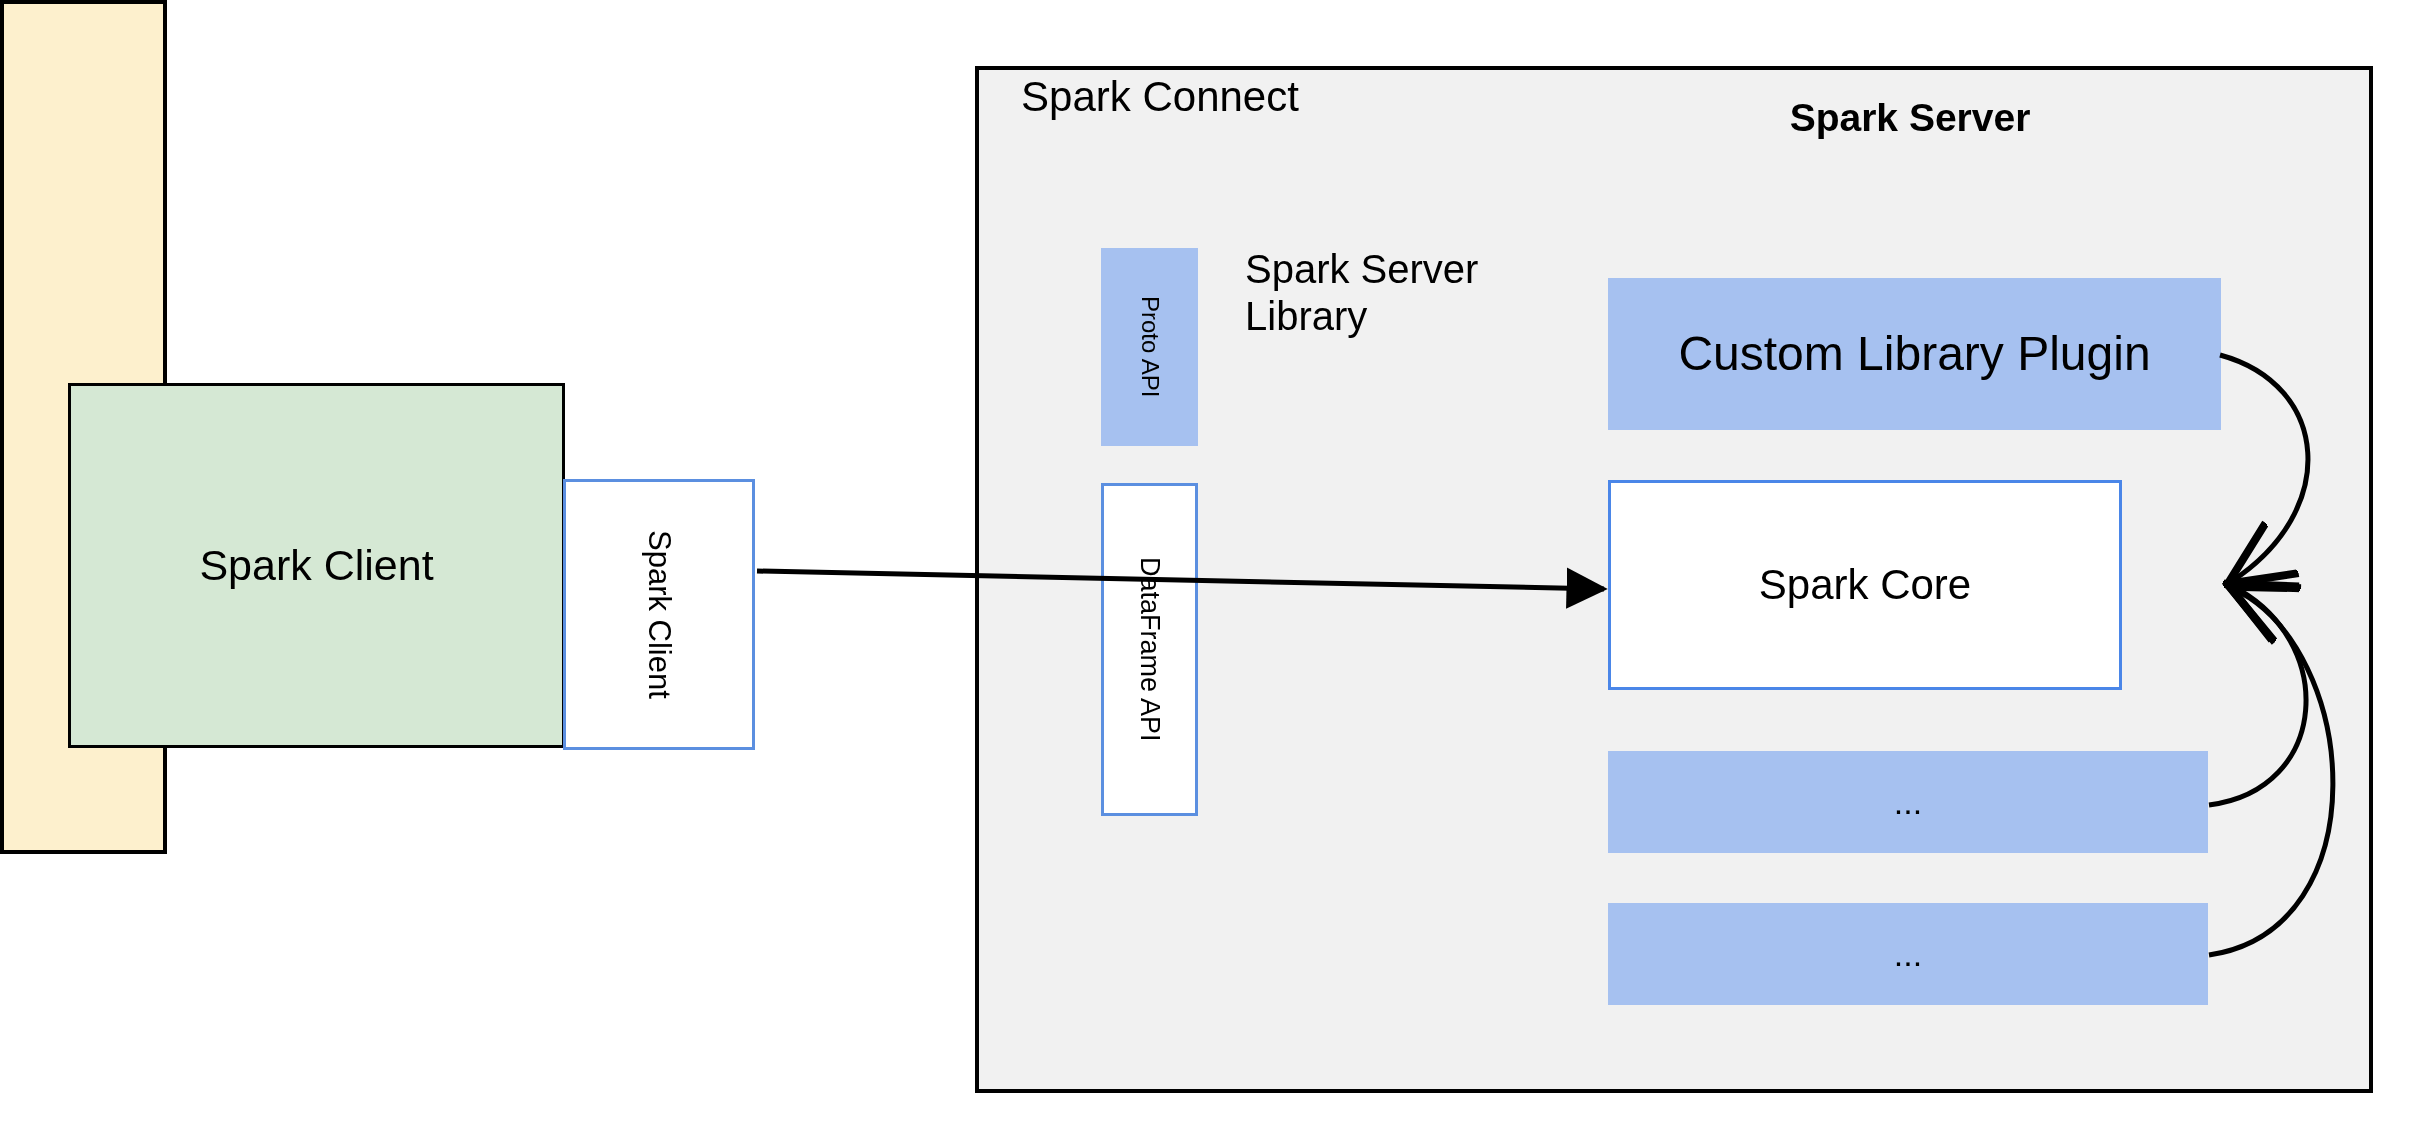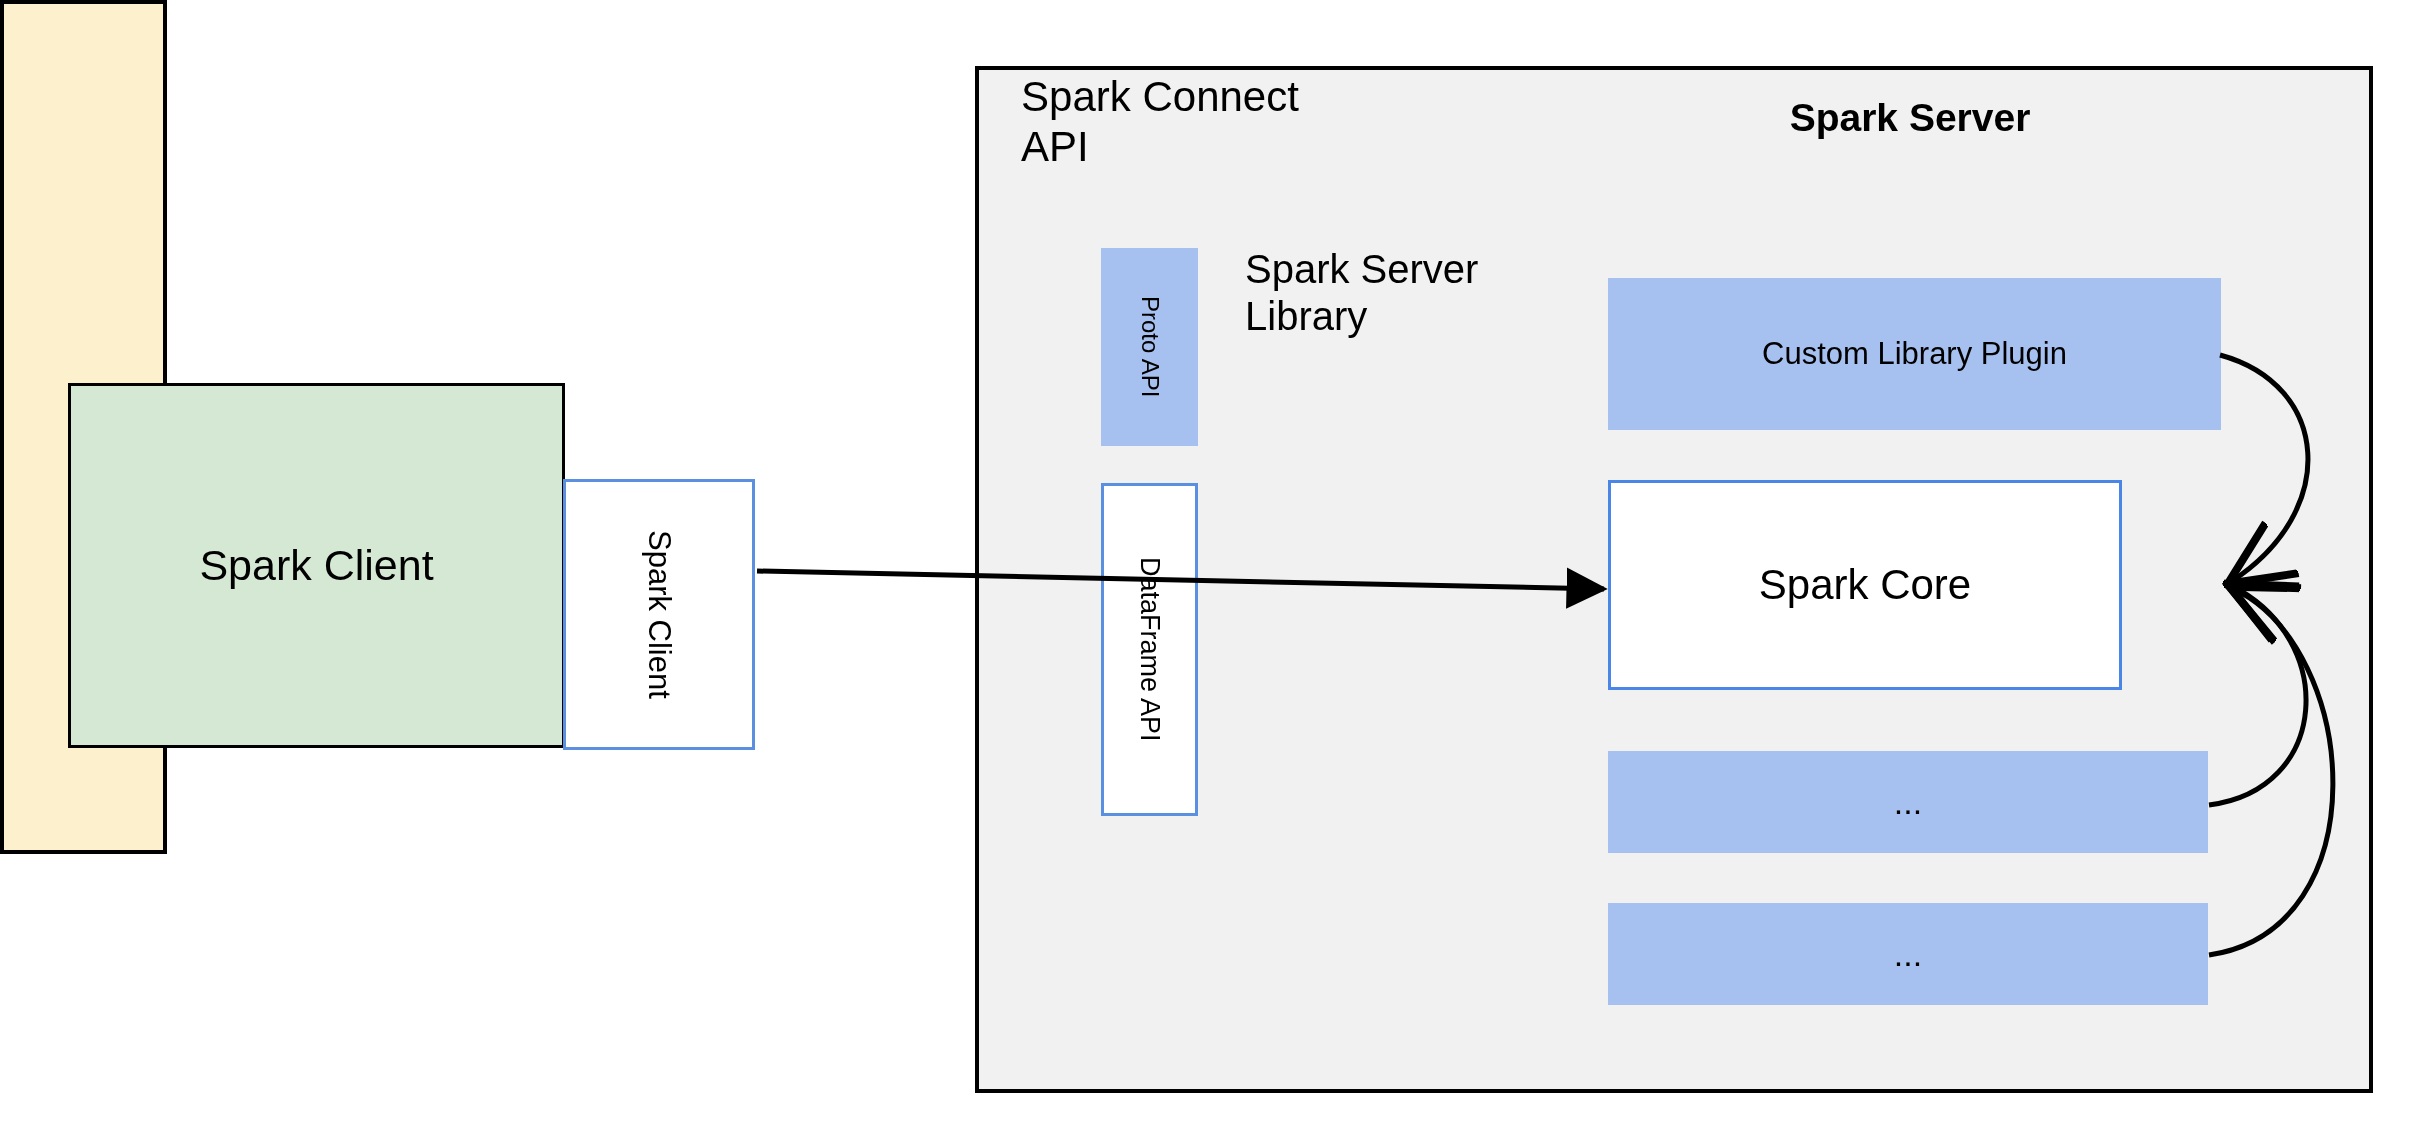--- a/index.html
+++ b/index.html
@@ -130,21 +130,21 @@
     font-size: 27px;
     white-space: nowrap;
   }
 
   
   #custom-library-plugin {
     left: 1608px; top: 278px;
     width: 613px; height: 152px;
     background: #a6c1f0;
     border: 2px solid #a6c1f0;
-    font-size: 31px;
+    font-size: 48px;
     z-index: 3;
   }
   #spark-core {
     left: 1608px; top: 480px;
     width: 514px; height: 210px;
     background: #ffffff;
     border: 3px solid #4a86e8;
     font-size: 42px;
     z-index: 3;
   }
@@ -188,21 +188,20 @@
   </div>
 
 
   <div class="box" id="spark-client">
     <span class="vtext">Spark Client</span>
   </div>
 
   <div class="box" id="spark-connect-label">
     <div>
       <div>Spark Connect</div>
-      <div>API</div>
     </div>
   </div>
 
   <div class="box" id="spark-server-label">Spark Server</div>
 
   <div class="box" id="server-library-label">
     <div>
       <div>Spark Server</div>
       <div>Library</div>
     </div>

